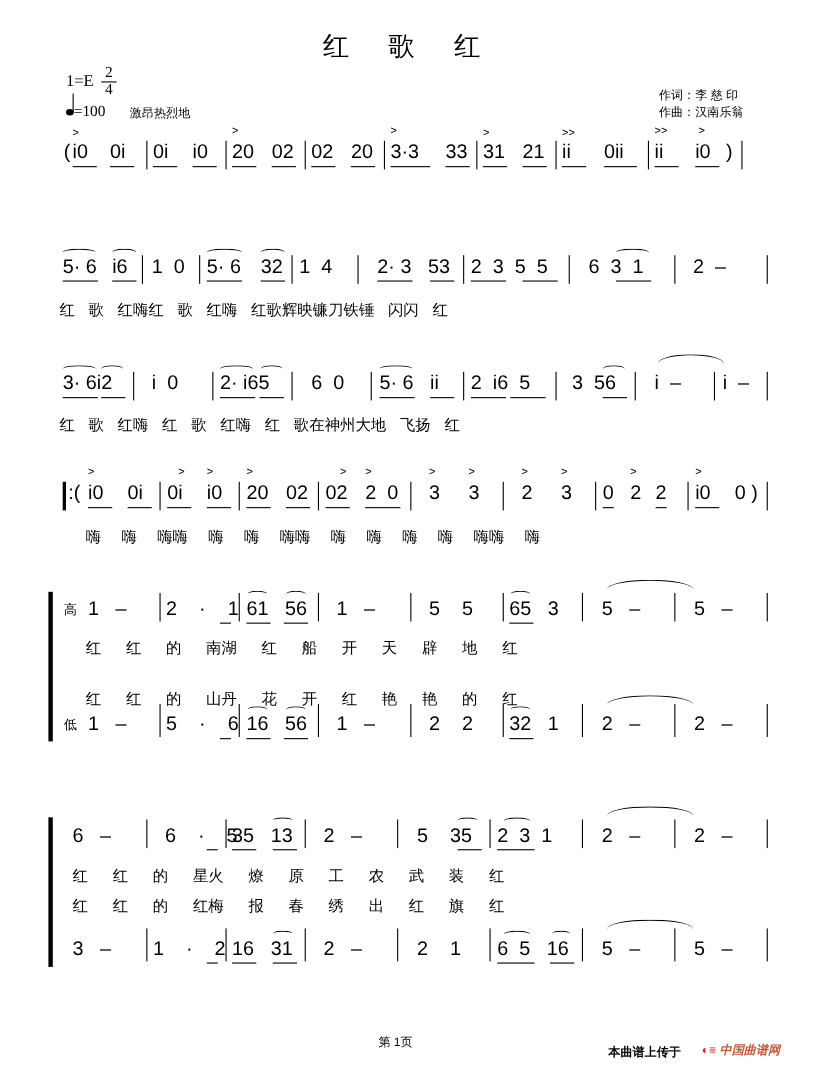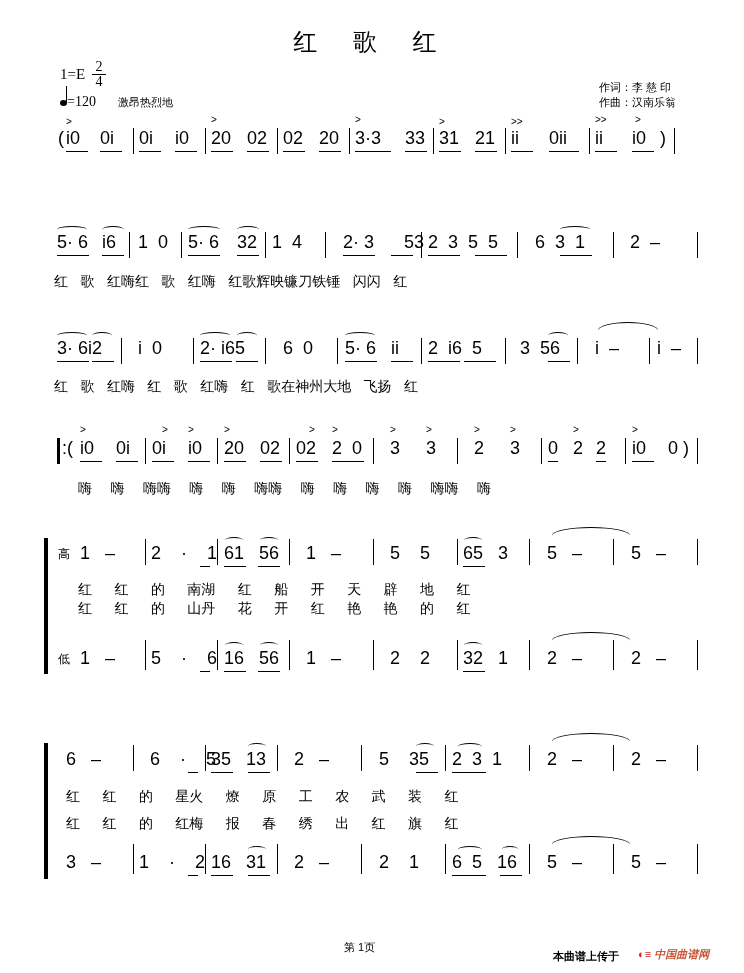--- a/index.html
+++ b/index.html
@@ -32,21 +32,21 @@
 <body>
 
 <div class="abs title">红 歌 红</div>
 
 <div class="abs key">1=E</div>
 <div class="abs meter">
   <div>2</div>
   <div class="bar">4</div>
 </div>
 <div class="abs tempo">
-  <span class="note"><span class="stem"></span></span><span>=120</span>
+  <span class="note"><span class="stem"></span></span><span>=100</span>
 </div>
 <div class="abs expr">激昂热烈地</div>
 <div class="abs credits">
   <div>作词：李 慈 印</div>
   <div>作曲：汉南乐翁</div>
 </div>
 
 <div class="row" style="top:128px">
   <span class="t" style="left:58px;top:0">(</span>
   <span class="t" style="left:66px">i0</span>
@@ -108,21 +108,21 @@
   <span class="t" style="left:138px">1  0</span>
   <span class="bl" style="left:181px;top:0;height:26px"></span>
   <div class="slur" style="left:188px;top:-6px;width:32px;height:6px"></div>
   <div class="slur" style="left:237px;top:-6px;width:22px;height:6px"></div>
   <span class="t" style="left:188px">5· 6</span>
     <span class="t" style="left:237px">32</span>
   <span class="bl" style="left:265px;top:0;height:26px"></span>
   <span class="t" style="left:272px">1  4</span>
   <span class="bl" style="left:325px;top:0;height:26px"></span>
   <span class="t" style="left:343px">2· 3</span>
-    <span class="t" style="left:404px">53</span>
+    <span class="t" style="left:389px">53</span>
   <span class="bl" style="left:421px;top:0;height:26px"></span>
   <span class="t" style="left:428px">2  3  5  5</span>
   <span class="bl" style="left:517px;top:0;height:26px"></span>
   <div class="slur" style="left:560px;top:-6px;width:30px;height:6px"></div>
   <span class="t" style="left:535px">6  3  1</span>
   <span class="bl" style="left:613px;top:0;height:26px"></span>
   <span class="t" style="left:630px">2  –</span>
   <span class="bl" style="left:697px;top:0;height:26px"></span>
   <div class="ul" style="left:57px;top:23px;width:32px"></div>
     <div class="ul" style="left:102px;top:23px;width:22px"></div>
@@ -251,21 +251,21 @@
   <span class="t" style="left:547px">5   –</span>
   <span class="bl" style="left:613px;top:-4px;height:26px"></span>
   <span class="t" style="left:631px">5   –</span>
   <span class="bl" style="left:697px;top:-4px;height:26px"></span>
   <div class="ul" style="left:200px;top:23px;width:10px"></div>
   <div class="ul" style="left:224px;top:23px;width:22px"></div>
     <div class="ul" style="left:258px;top:23px;width:22px"></div>
   <div class="ul" style="left:463px;top:23px;width:22px"></div>
 </div>
 <div class="lyr" style="left:78px;top:581px;word-spacing:18px">红 红 的 南湖 红 船 开 天 辟 地 红</div>
-<div class="lyr" style="left:78px;top:600px;word-spacing:18px">红 红 的 山丹 花 开 红 艳 艳 的 红</div>
+<div class="lyr" style="left:78px;top:627px;word-spacing:18px">红 红 的 山丹 花 开 红 艳 艳 的 红</div>
 <div class="row" style="top:648px">
   <span class="lyr" style="left:58px;top:3px;font-size:12px">低</span>
   <span class="t" style="left:80px">1   –</span>
   <span class="bl" style="left:145px;top:-8px;height:30px"></span>
   <span class="t" style="left:151px">5    ·    6</span>
   <span class="bl" style="left:217px;top:-8px;height:30px"></span>
   <div class="slur" style="left:225px;top:-6px;width:18px;height:5px"></div>
   <div class="slur" style="left:260px;top:-6px;width:18px;height:5px"></div>
   <span class="t" style="left:224px">16   56</span>
   <span class="bl" style="left:289px;top:-8px;height:30px"></span>

